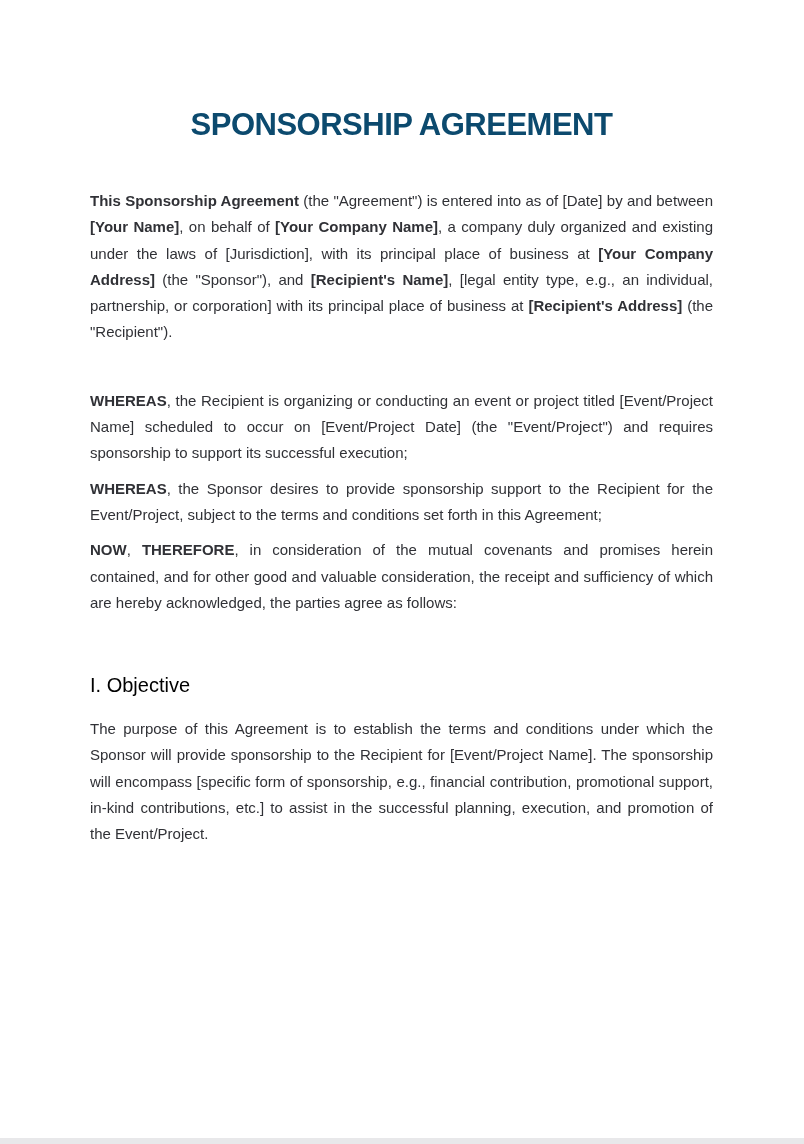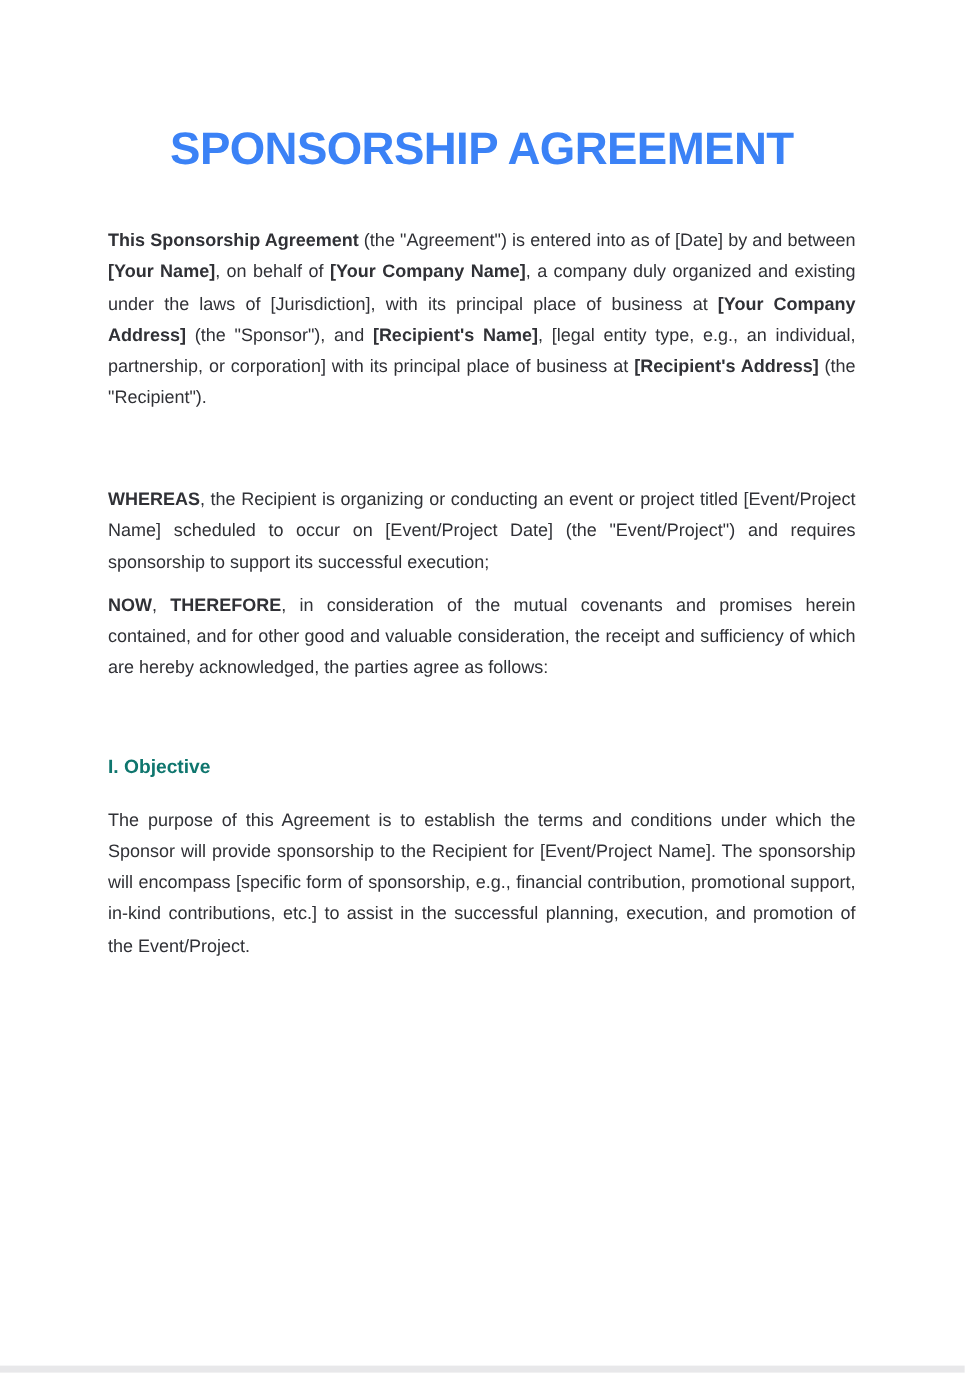--- a/index.html
+++ b/index.html
@@ -10,43 +10,43 @@
     position: relative;
     overflow: hidden;
   }
   .page {
     width: 804px;
     height: 1138px;
     background: #ffffff;
     padding: 106px 91px 0 90px;
   }
   .title {
-    font-size: 38px;
+    font-size: 31px;
     line-height: 38px;
     font-weight: 700;
     letter-spacing: -0.5px;
     text-align: center;
-    color: #3b82f6;
+    color: #0c4a6e;
     margin: 0 0 44px 0;
   }
   .para {
     font-size: 15px;
     line-height: 26.3px;
     color: #303136;
     text-align: justify;
     margin: 0 0 9px 0;
   }
   .para .b { font-weight: 700; }
-  .intro { margin-bottom: 58px; }
+  .intro { margin-bottom: 42px; }
   .now-para { margin-bottom: 16px; }
   .section-heading {
-    font-size: 16px;
+    font-size: 20px;
     line-height: 26px;
-    font-weight: 700;
-    color: #0f766e;
+    font-weight: 400;
+    color: #000000;
     margin: 56px 0 18px 0;
   }
   .section-heading.benefits { margin-bottom: 0; }
   .bullet-list {
     list-style: disc;
     margin: 44px 0 0 0;
     padding-left: 18px;
   }
   .bullet-list li {
     font-size: 15px;
@@ -67,20 +67,21 @@
 
 <div class="page">
 
   <h1 class="title">SPONSORSHIP AGREEMENT</h1>
 
   <p class="para intro"><span class="b">This Sponsorship Agreement</span><span> (the "Agreement") is entered into as of [Date] by and between </span><span class="b">[Your Name]</span><span>, on behalf of </span><span class="b">[Your Company Name]</span><span>, a company duly organized and existing under the laws of [Jurisdiction], with its principal place of business at </span><span class="b">[Your Company Address]</span><span> (the "Sponsor"), and </span><span class="b">[Recipient's Name]</span><span>, [legal entity type, e.g., an individual, partnership, or corporation] with its principal place of business at </span><span class="b">[Recipient's Address]</span><span> (the "Recipient").</span></p>
 
 
   <p class="para"><span class="b">WHEREAS</span><span>, the Recipient is organizing or conducting an event or project titled [Event/Project Name] scheduled to occur on [Event/Project Date] (the "Event/Project") and requires sponsorship to support its successful execution;</span></p>
 
+  <p class="para"><span class="b">WHEREAS</span><span>, the Sponsor desires to provide sponsorship support to the Recipient for the Event/Project, subject to the terms and conditions set forth in this Agreement;</span></p>
 
   <p class="para now-para"><span class="b">NOW</span><span>, </span><span class="b">THEREFORE</span><span>, in consideration of the mutual covenants and promises herein contained, and for other good and valuable consideration, the receipt and sufficiency of which are hereby acknowledged, the parties agree as follows:</span></p>
 
   <h2 class="section-heading">I. Objective</h2>
 
   <p class="para">The purpose of this Agreement is to establish the terms and conditions under which the Sponsor will provide sponsorship to the Recipient for [Event/Project Name]. The sponsorship will encompass [specific form of sponsorship, e.g., financial contribution, promotional support, in-kind contributions, etc.] to assist in the successful planning, execution, and promotion of the Event/Project.</p>
 
 
 
 </div>

